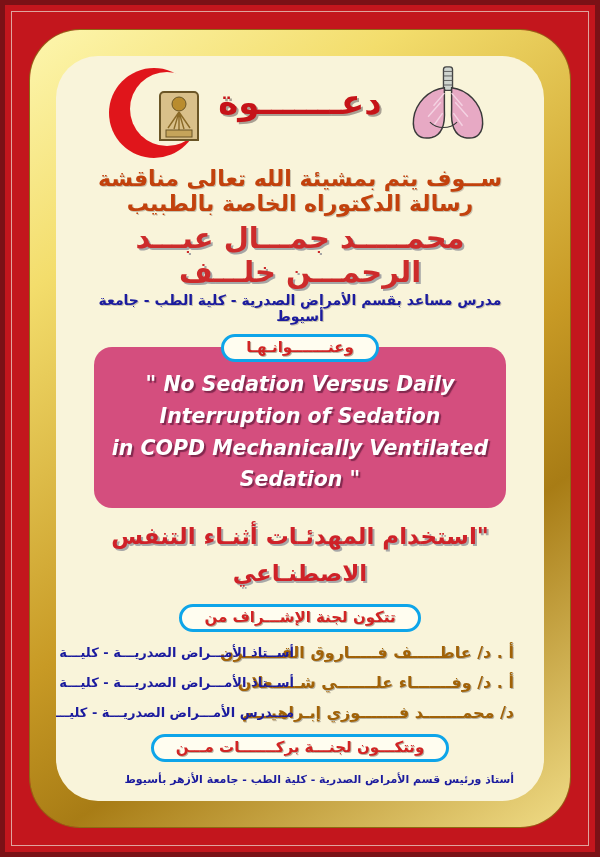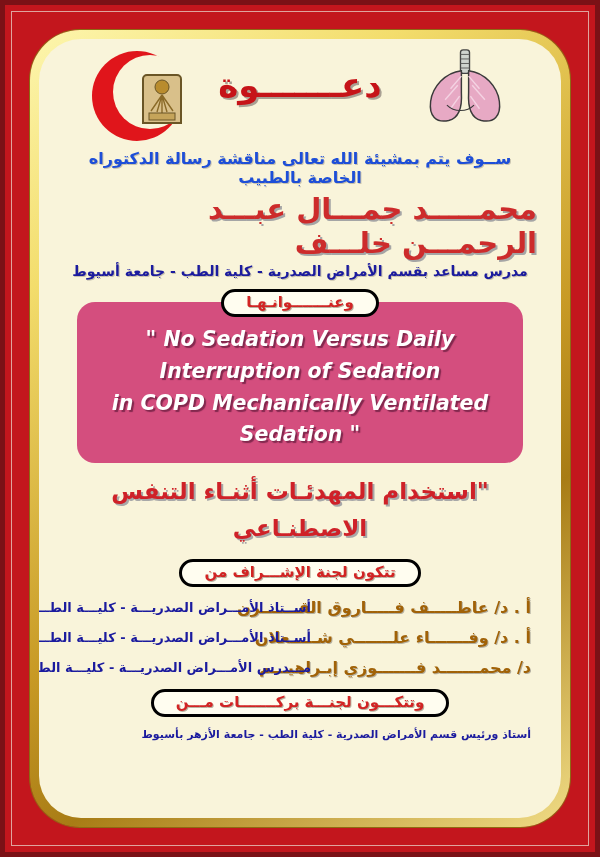--- a/index.html
+++ b/index.html
@@ -17,21 +17,21 @@
   }
   .frame-line {
     position:absolute; inset:6px;
     border:1px solid #dfa49e;
     pointer-events:none;
   }
   .card {
     position:relative;
     width:100%; height:100%;
     border-radius:50px;
-    padding:9px;
+    padding:26px;
     background:linear-gradient(145deg,#fdf6ae 0%, #f3dd6c 22%, #c89a25 55%, #a87c15 70%, #f0dc86 100%);
     box-shadow:0 0 0 1px #8d6a12;
   }
   .card-inner {
     width:100%; height:100%;
     border-radius:42px;
     background:#f9f4da;
     overflow:hidden;
     display:flex; flex-direction:column;
   }
@@ -42,40 +42,39 @@
   .lungs-wrap { position:absolute; right:26px; top:4px; width:92px; height:76px; }
   .crescent-wrap { position:absolute; left:26px; top:2px; width:112px; height:98px; }
   .title {
     padding-top:20px;
     font-size:34px; font-weight:bold; color:#c61318;
     text-shadow:2px 2px 0 #a9a093;
   }
 
   .intro {
     margin-top:12px;
-    font-size:16px; font-weight:bold; color:#1d4ed8;
+    font-size:22px; font-weight:bold; color:#c2410c;
     text-shadow:1px 1px 0 #c8c2ae;
   }
   .doctor-name {
     margin-top:5px;
     font-size:29px; font-weight:bold; color:#cd2b2b;
     text-shadow:2px 2px 0 #a5a5a5;
-    text-align:right;
   }
   .doctor-position {
     margin-top:3px;
     font-size:14px; font-weight:bold; color:#1b1b9e;
     text-shadow:1px 1px 0 #c8c2ae;
   }
 
   .badge {
     position:relative; z-index:2;
     display:block; width:fit-content; margin:10px auto 0 auto;
     background:#fffdf0;
-    border:3px solid #000000;
+    border:3px solid #0ea5e9;
     border-radius:999px;
     padding:1px 22px 3px 22px;
     font-size:15px; font-weight:bold; color:#d22424;
     text-shadow:1px 1px 0 #b9b2a0;
   }
 
   .en-box {
     position:relative; z-index:1;
     margin:-15px 14px 0 14px;
     background:#d44e7e;

